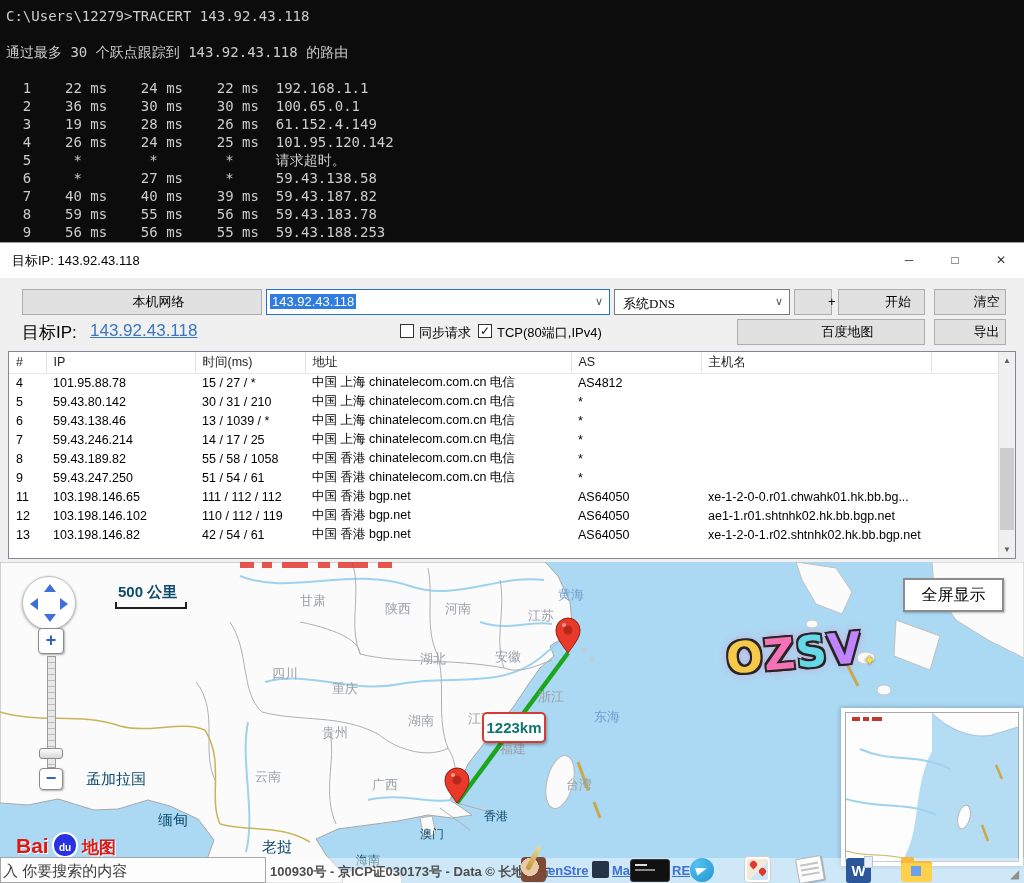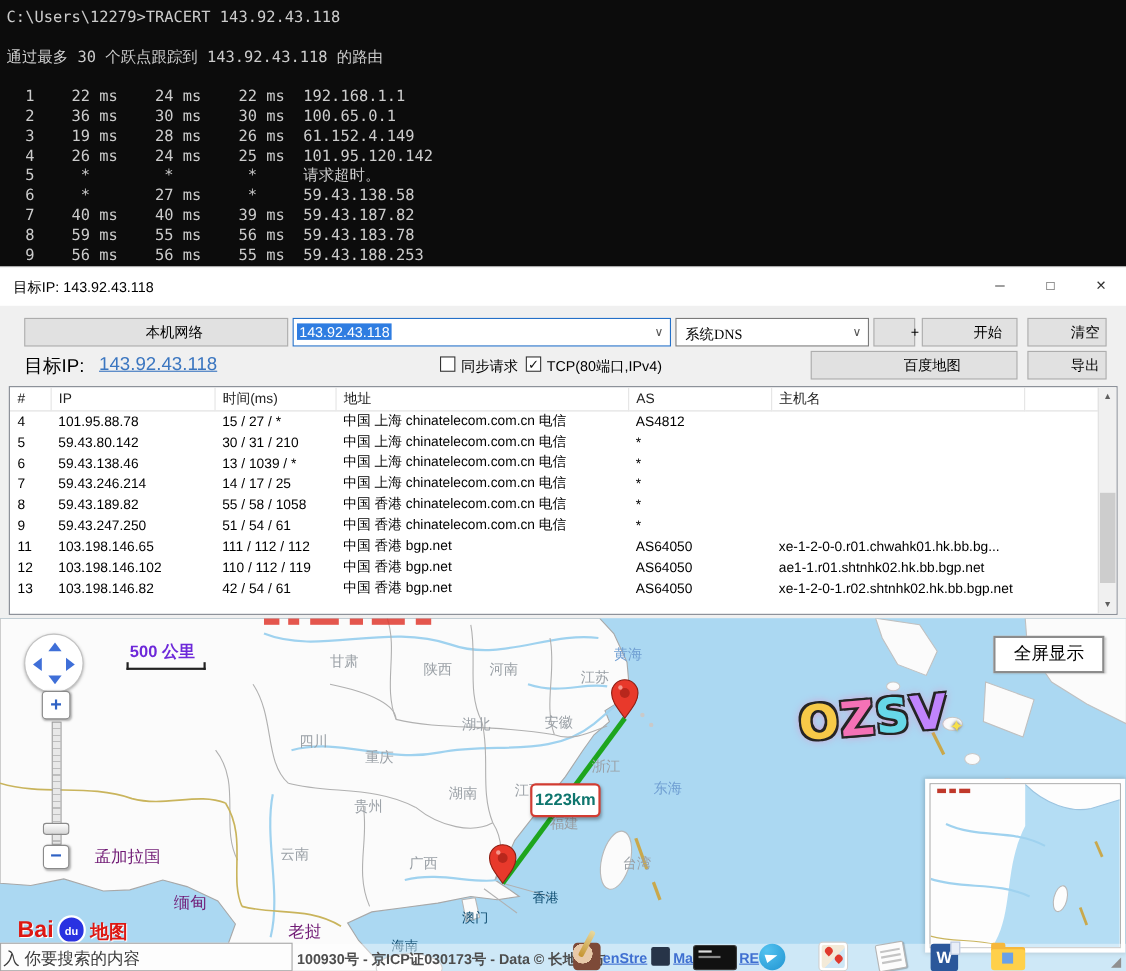--- a/index.html
+++ b/index.html
@@ -60,21 +60,21 @@
   #vscroll .arr { position:absolute; left:0; width:16px; height:17px; text-align:center;
     font-size:8px; color:#5f5f5f; line-height:17px; }
   #vscroll .thumb { position:absolute; left:1px; top:96px; width:14px; height:82px; background:#cdcdcd; }
 
   
   #map { position:absolute; left:0; top:562px; width:1024px; height:321px;
     background:#abd8f2; overflow:hidden; }
   .mlabel { position:absolute; white-space:nowrap; }
   .ml-p  { color:#9aa0a6; font-size:13px; }
   .ml-sm { color:#0c4a6e; font-size:12px; }
-  .ml-c  { color:#701a75; font-size:15px; }
+  .ml-c  { color:#0c4a6e; font-size:15px; }
   .ml-s  { color:#6f9ed2; font-size:13px; }
 
   #fullscreen-btn { position:absolute; left:903px; top:16px; width:101px; height:34px;
     background:#fff; border:2px solid #8c8c8c; font-size:16px; color:#000;
     text-align:center; line-height:30px; box-shadow:1px 1px 2px rgba(0,0,0,.25); }
 
   #distance-label { position:absolute; left:482px; top:150px; width:64px; height:31px;
     background:#fff; border:2px solid #d23c32; border-radius:5px; font-size:15px;
     font-weight:bold; color:#0f766e; text-align:center; line-height:27px;
     box-shadow:1px 2px 3px rgba(0,0,0,.3); }
@@ -94,21 +94,21 @@
     box-shadow:1px 1px 2px rgba(0,0,0,.3); }
   #zoom-plus { left:38px; top:66px; }
   #zoom-minus { left:39px; top:206px; width:24px; height:22px; line-height:19px; }
   #zoom-track { position:absolute; left:47px; top:94px; width:9px; height:112px;
     background:repeating-linear-gradient(#e8e8e8 0 5px, #bdbdbd 5px 6px);
     border:1px solid #9d9d9d; }
   #zoom-handle { position:absolute; left:39px; top:186px; width:24px; height:11px;
     background:linear-gradient(#fdfdfd,#d7d7d7); border:1px solid #8a8a8a; border-radius:3px; }
 
   #scale-label { position:absolute; left:118px; top:21px; font-size:15px;
-    font-weight:bold; color:#6d28d9; }
+    font-weight:bold; color:#0c4a6e; }
   #scale-bar { position:absolute; left:115px; top:40px; width:72px; height:7px;
     border-left:2px solid #222; border-right:2px solid #222; border-bottom:2px solid #222; }
 
   #watermark { position:absolute; left:726px; top:66px; transform:rotate(-5deg);
     font-size:43px; font-weight:bold; letter-spacing:1px;
     font-family:"DejaVu Sans", sans-serif; }
   .wm-l { text-shadow:-2px -2px 0 #252525, 2px -2px 0 #252525, -2px 2px 0 #252525,
     2px 2px 0 #252525, 0 0 9px rgba(240,120,190,.95); }
   .wm0{color:#f7c948;} .wm1{color:#f472b6;} .wm2{color:#67d8e8;} .wm3{color:#c084fc;}
   #wm-sparkle { position:absolute; right:-14px; bottom:2px; font-size:15px; color:#f7e04a;

